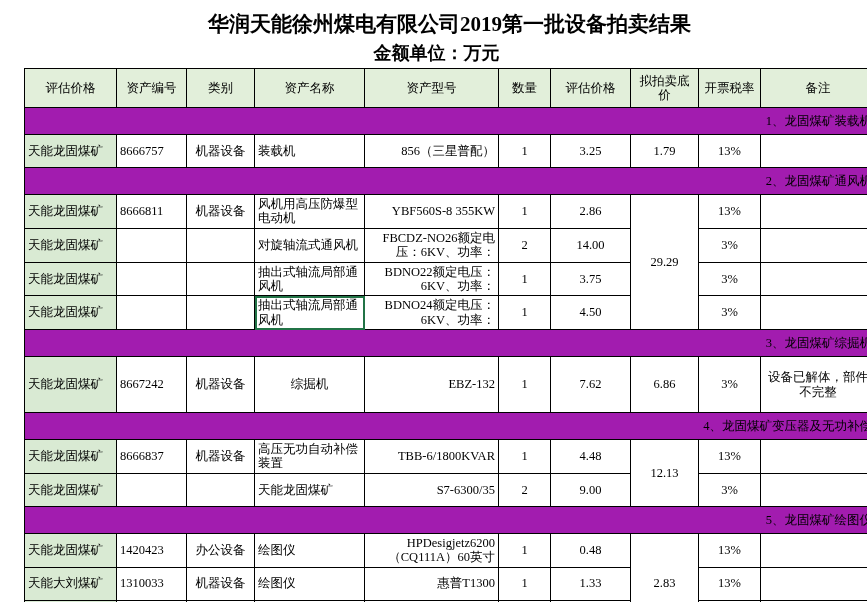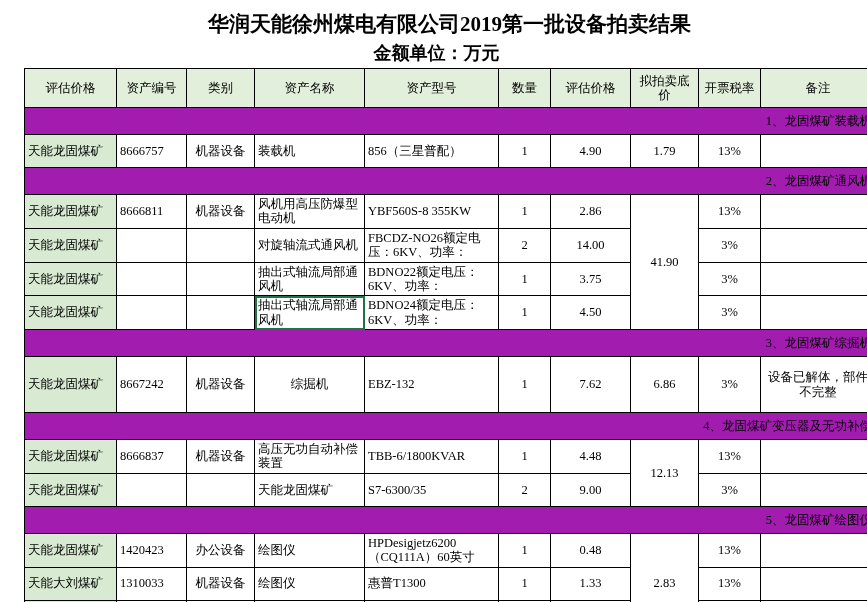--- a/index.html
+++ b/index.html
@@ -66,21 +66,21 @@
     padding-left: 6px;
   }
   .data td {
     background: #ffffff;
     height: 28px;
   }
   .c-ledger { background: #d9ead3 !important; text-align: left; padding-left: 6px; }
   .c-code { text-align: left; }
   .c-cat { text-align: center; }
   .c-name { text-align: left; padding-left: 4px; }
-  .c-model { text-align: left; }
+  .c-model { text-align: right; }
   .c-qty { text-align: center; }
   .c-price { text-align: center; }
   .c-base { text-align: center; }
   .c-tax { text-align: center; }
   .c-remark { text-align: center; }
   .sel-cell {
     outline: 2px solid #217346;
     outline-offset: -2px;
   }
   .clip2 {
@@ -127,40 +127,40 @@
       <tr class="grp">
         <td colspan="10">1、龙固煤矿装载机</td>
       </tr>
       <tr class="data">
         <td class="c-ledger">天能龙固煤矿</td>
         <td class="c-code">8666757</td>
         <td class="c-cat">机器设备</td>
         <td class="c-name">装载机</td>
         <td class="c-model">856（三星普配）</td>
         <td class="c-qty">1</td>
-        <td class="c-price">4.90</td>
+        <td class="c-price">3.25</td>
         <td class="c-base">1.79</td>
         <td class="c-tax">13%</td>
         <td class="c-remark"></td>
       </tr>
 
       <tr class="grp">
         <td colspan="10">2、龙固煤矿通风机</td>
       </tr>
       <tr class="data">
         <td class="c-ledger">天能龙固煤矿</td>
         <td class="c-code">8666811</td>
         <td class="c-cat">机器设备</td>
         <td class="c-name">
             <span class="clip2">风机用高压防爆型电动机</span>
           </td>
         <td class="c-model">YBF560S-8 355KW</td>
         <td class="c-qty">1</td>
         <td class="c-price">2.86</td>
-        <td class="c-base" rowspan="4">41.90</td>
+        <td class="c-base" rowspan="4">29.29</td>
         <td class="c-tax">13%</td>
         <td class="c-remark"></td>
       </tr>
       <tr class="data">
         <td class="c-ledger">天能龙固煤矿</td>
         <td class="c-code"></td>
         <td class="c-cat"></td>
         <td class="c-name">
             <span class="clip2">对旋轴流式通风机</span>
           </td>

